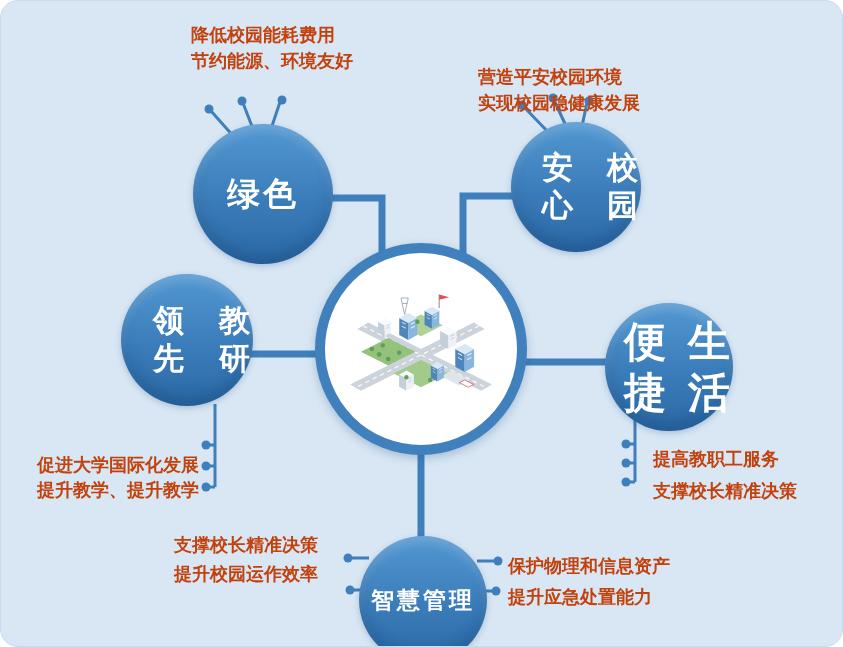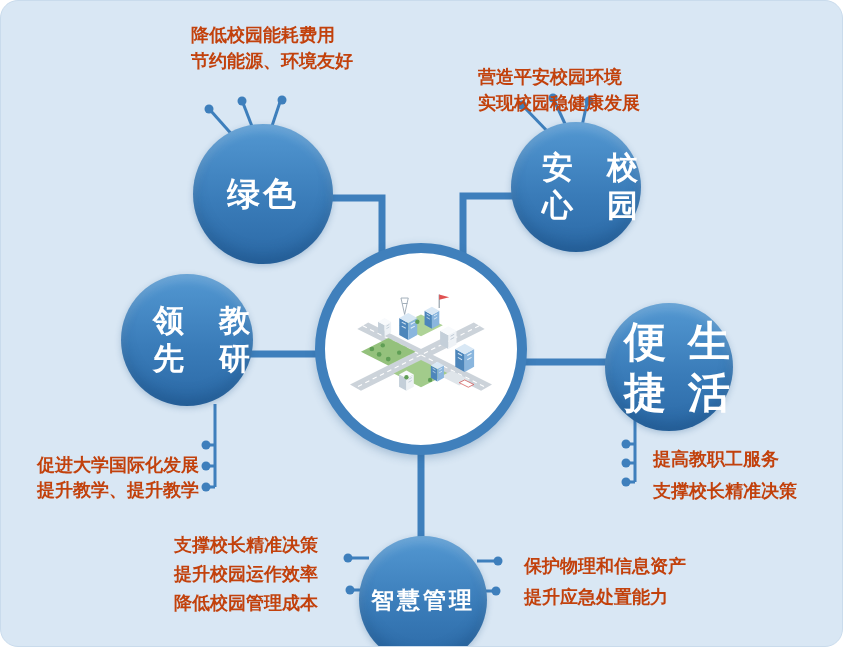--- a/index.html
+++ b/index.html
@@ -41,21 +41,21 @@
   }
   .ann {
     position:absolute; z-index:2; color:#c2410c;
     font-size:18px; font-weight:600; white-space:nowrap;
   }
   #a-tl { left:190px; top:21px;  line-height:26px; }
   #a-tr { left:477px; top:19px;  line-height:26px;margin-top:44px; }
   #a-lf { left:36px;  top:428px; line-height:25px;margin-top:24px; }
   #a-rt { left:652px; top:430px; line-height:32px;margin-top:12px; }
   #a-bl { left:173px; top:530px; line-height:29px; }
-  #a-br { left:523px; top:550px; line-height:31px; }
+  #a-br { left:507px; top:550px; line-height:31px; }
 </style>
 </head>
 <body>
 
 <div class="canvas">
 
   <svg class="wires" width="843" height="647" viewBox="0 0 843 647">
     <g stroke="#3e7fbc" stroke-width="7" fill="none" stroke-linejoin="miter">
       <polyline points="300,197 381,197 381,275"></polyline>
       <polyline points="540,195 462,195 462,275"></polyline>
@@ -194,20 +194,19 @@
     <div>促进大学国际化发展</div>
     <div>提升教学、提升教学</div>
   </div>
   <div class="ann" id="a-rt">
     <div>提高教职工服务</div>
     <div>支撑校长精准决策</div>
   </div>
   <div class="ann" id="a-bl">
     <div>支撑校长精准决策</div>
     <div>提升校园运作效率</div>
-    <div>降低校园管理成本</div>
   </div>
   <div class="ann" id="a-br">
     <div>保护物理和信息资产</div>
     <div>提升应急处置能力</div>
   </div>
 
 </div>
 
 </body></html>

